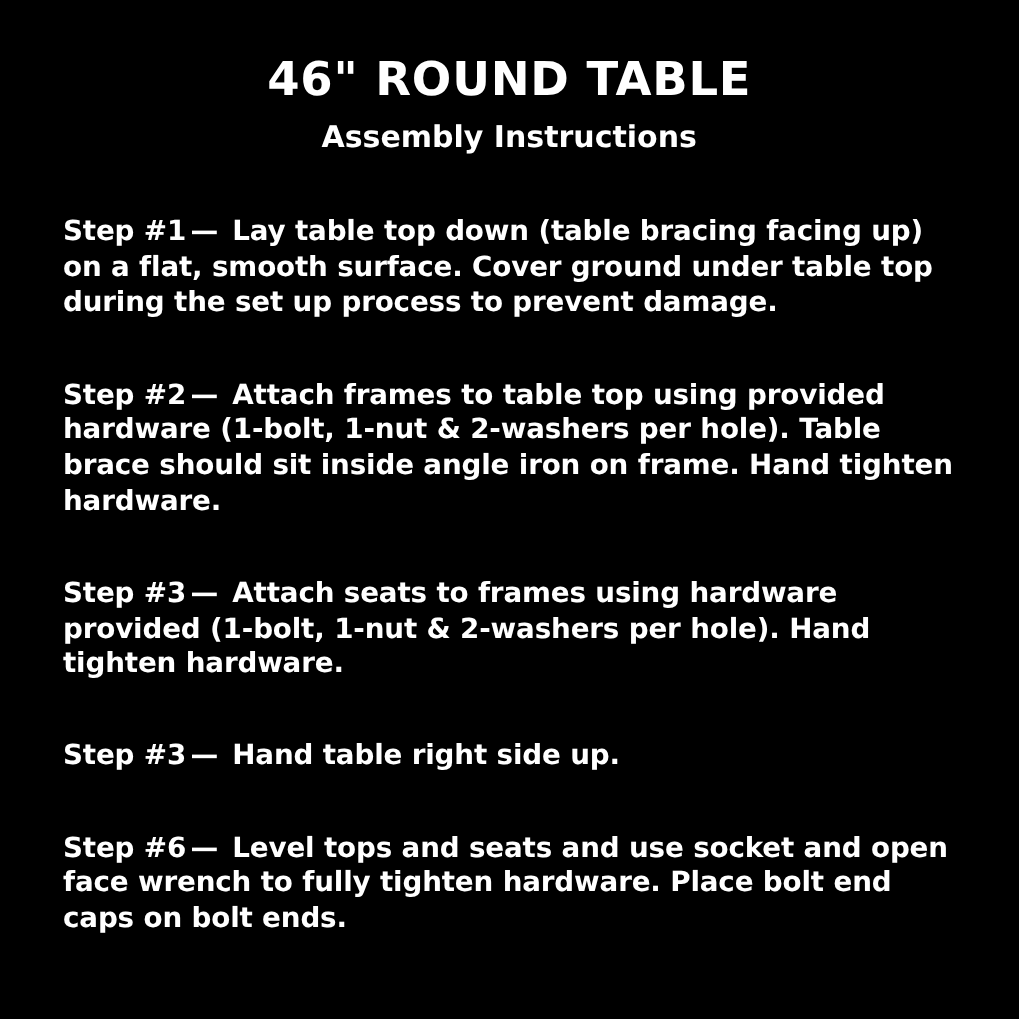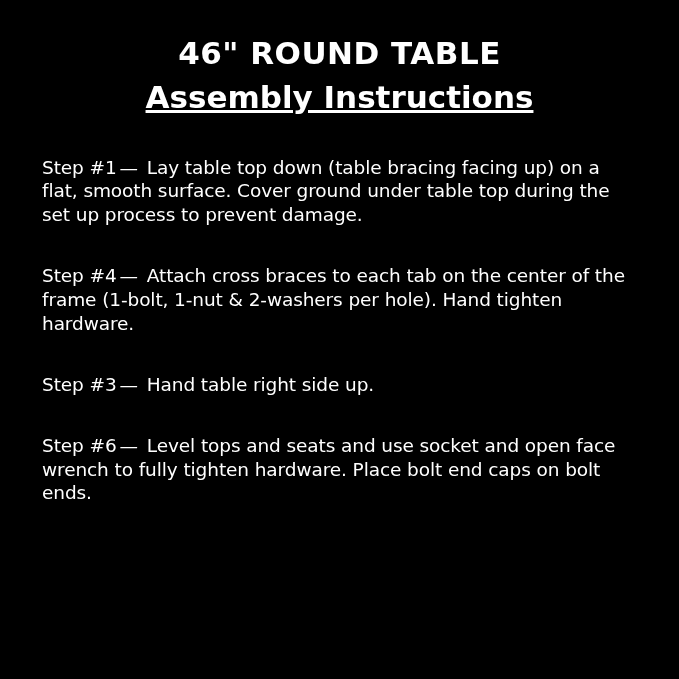--- a/index.html
+++ b/index.html
@@ -25,34 +25,33 @@
   .title {
     text-align: center;
     font-size: 31px;
     font-weight: bold;
     letter-spacing: 0.5px;
     line-height: 1.15;
     margin: 6px 0 0 0;
   }
   .subtitle {
     text-align: center;
-    font-size: 31px;
+    font-size: 20px;
     font-weight: bold;
     line-height: 1.15;
     margin: 8px 0 0 0;
-    text-decoration: underline;
   }
   .steps {
     margin-top: 22px;
     display: flex;
     flex-direction: column;
   }
   .step {
     font-size: 18.5px;
-    font-weight: normal;
+    font-weight: bold;
     line-height: 1.28;
     margin-bottom: 19px;
     letter-spacing: -0.1px;
   }
   .step:last-child {
     margin-bottom: 0;
   }
   .step-label {
     white-space: nowrap;
   }
@@ -67,25 +66,28 @@
 
   <h1 class="title">46" ROUND TABLE</h1>
   <h2 class="subtitle">Assembly Instructions</h2>
 
   <div class="steps">
 
     <p class="step">
       <span class="step-label">Step #1</span><span class="dash">—</span> <span>Lay table top down (table bracing facing up) on a flat, smooth surface. Cover ground under table top during the set up process to prevent damage.</span>
     </p>
 
-
+    <p class="step">
+      <span class="step-label">Step #2</span><span class="dash">—</span> <span>Attach frames to table top using provided hardware (1-bolt, 1-nut &amp; 2-washers per hole). Table brace should sit inside angle iron on frame. Hand tighten hardware.</span>
+    </p>
 
     <p class="step">
-      <span class="step-label">Step #4</span><span class="dash">—</span> <span>Attach cross braces to each tab on the center of the frame (1-bolt, 1-nut &amp; 2-washers per hole). Hand tighten hardware.</span>
+      <span class="step-label">Step #3</span><span class="dash">—</span> <span>Attach seats to frames using hardware provided (1-bolt, 1-nut &amp; 2-washers per hole). Hand tighten hardware.</span>
     </p>
+
 
     <p class="step">
       <span class="step-label">Step #3</span><span class="dash">—</span> <span>Hand table right side up.</span>
     </p>
 
     <p class="step">
       <span class="step-label">Step #6</span><span class="dash">—</span> <span>Level tops and seats and use socket and open face wrench to fully tighten hardware. Place bolt end caps on bolt ends.</span>
     </p>
 
   </div>

